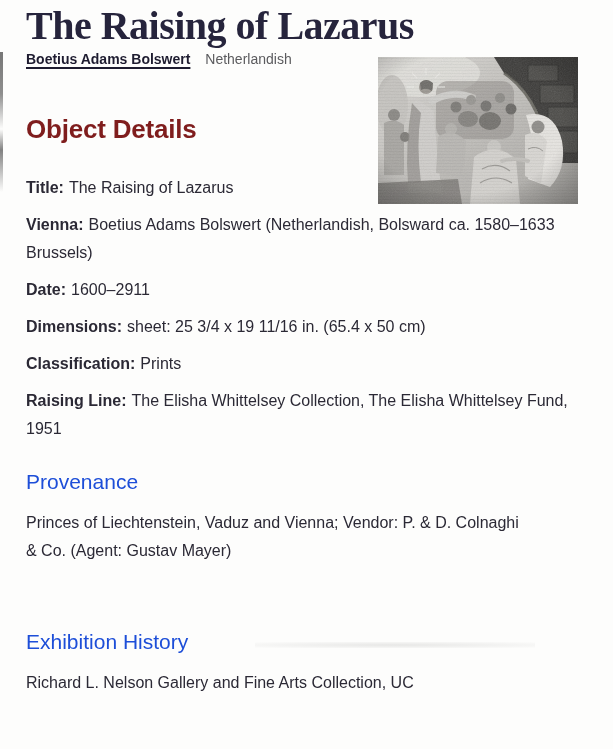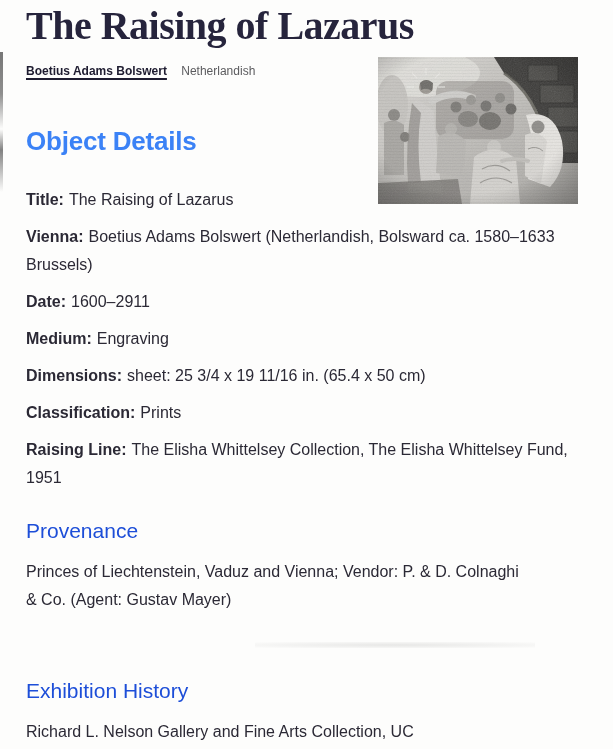--- a/index.html
+++ b/index.html
@@ -19,21 +19,21 @@
     margin: 0;
     font-family: "Liberation Serif", serif;
     font-weight: 700;
     font-size: 40px;
     line-height: 48px;
     letter-spacing: -0.5px;
     color: #26243c;
   }
 
   
-  .byline { margin-top: 12px; font-size: 12px; line-height: 18px; }
+  .byline { margin-top: 0; font-size: 14px; line-height: 18px; }
   .artist-link {
     font-weight: 700;
     color: #1e1c30;
     text-decoration: underline;
     text-decoration-thickness: 1.5px;
     text-underline-offset: 3px;
     cursor: pointer;
   }
   .nationality { color: #5b5b5e; margin-left: 11px; }
 
@@ -46,21 +46,21 @@
     cursor: pointer;
   }
   figure.artwork svg { display: block; width: 100%; height: 100%; }
 
   
   h2.details-heading {
     margin: 46px 0 0;
     font-size: 26px;
     line-height: 30px;
     font-weight: 700;
-    color: #3b82f6;
+    color: #7f1d1d;
     letter-spacing: -0.2px;
   }
   .fields { margin-top: 30px; }
   p.field {
     margin: 0 0 9px;
     font-size: 16px;
     line-height: 28px;
     max-width: 548px;
   }
   p.field .lbl { font-weight: 700; margin-right: 5px; text-align: right; }
@@ -192,21 +192,20 @@
       <rect x="0" y="0" width="200" height="147" fill="url(#vig)"></rect>
     </svg>
   </figure>
 
   <h2 class="details-heading">Object Details</h2>
 
   <div class="fields">
     <p class="field"><strong class="lbl">Title:</strong><span>The Raising of Lazarus</span></p>
     <p class="field"><strong class="lbl">Vienna:</strong><span>Boetius Adams Bolswert (Netherlandish, Bolsward ca. 1580–1633 Brussels)</span></p>
     <p class="field"><strong class="lbl">Date:</strong><span>1600–2911</span></p>
-    <p class="field"><strong class="lbl">Medium:</strong><span>Engraving</span></p>
     <p class="field"><strong class="lbl">Dimensions:</strong><span>sheet: 25 3/4 x 19 11/16 in. (65.4 x 50 cm)</span></p>
     <p class="field"><strong class="lbl">Classification:</strong><span>Prints</span></p>
     <p class="field"><strong class="lbl">Raising Line:</strong><span>The Elisha Whittelsey Collection, The Elisha Whittelsey Fund, 1951</span></p>
   </div>
 
   <section class="provenance">
     <h3 class="section-heading">Provenance</h3>
     <p class="section-text">Princes of Liechtenstein, Vaduz and Vienna; Vendor: P. &amp; D. Colnaghi &amp; Co. (Agent: Gustav Mayer)</p>
   </section>
 

